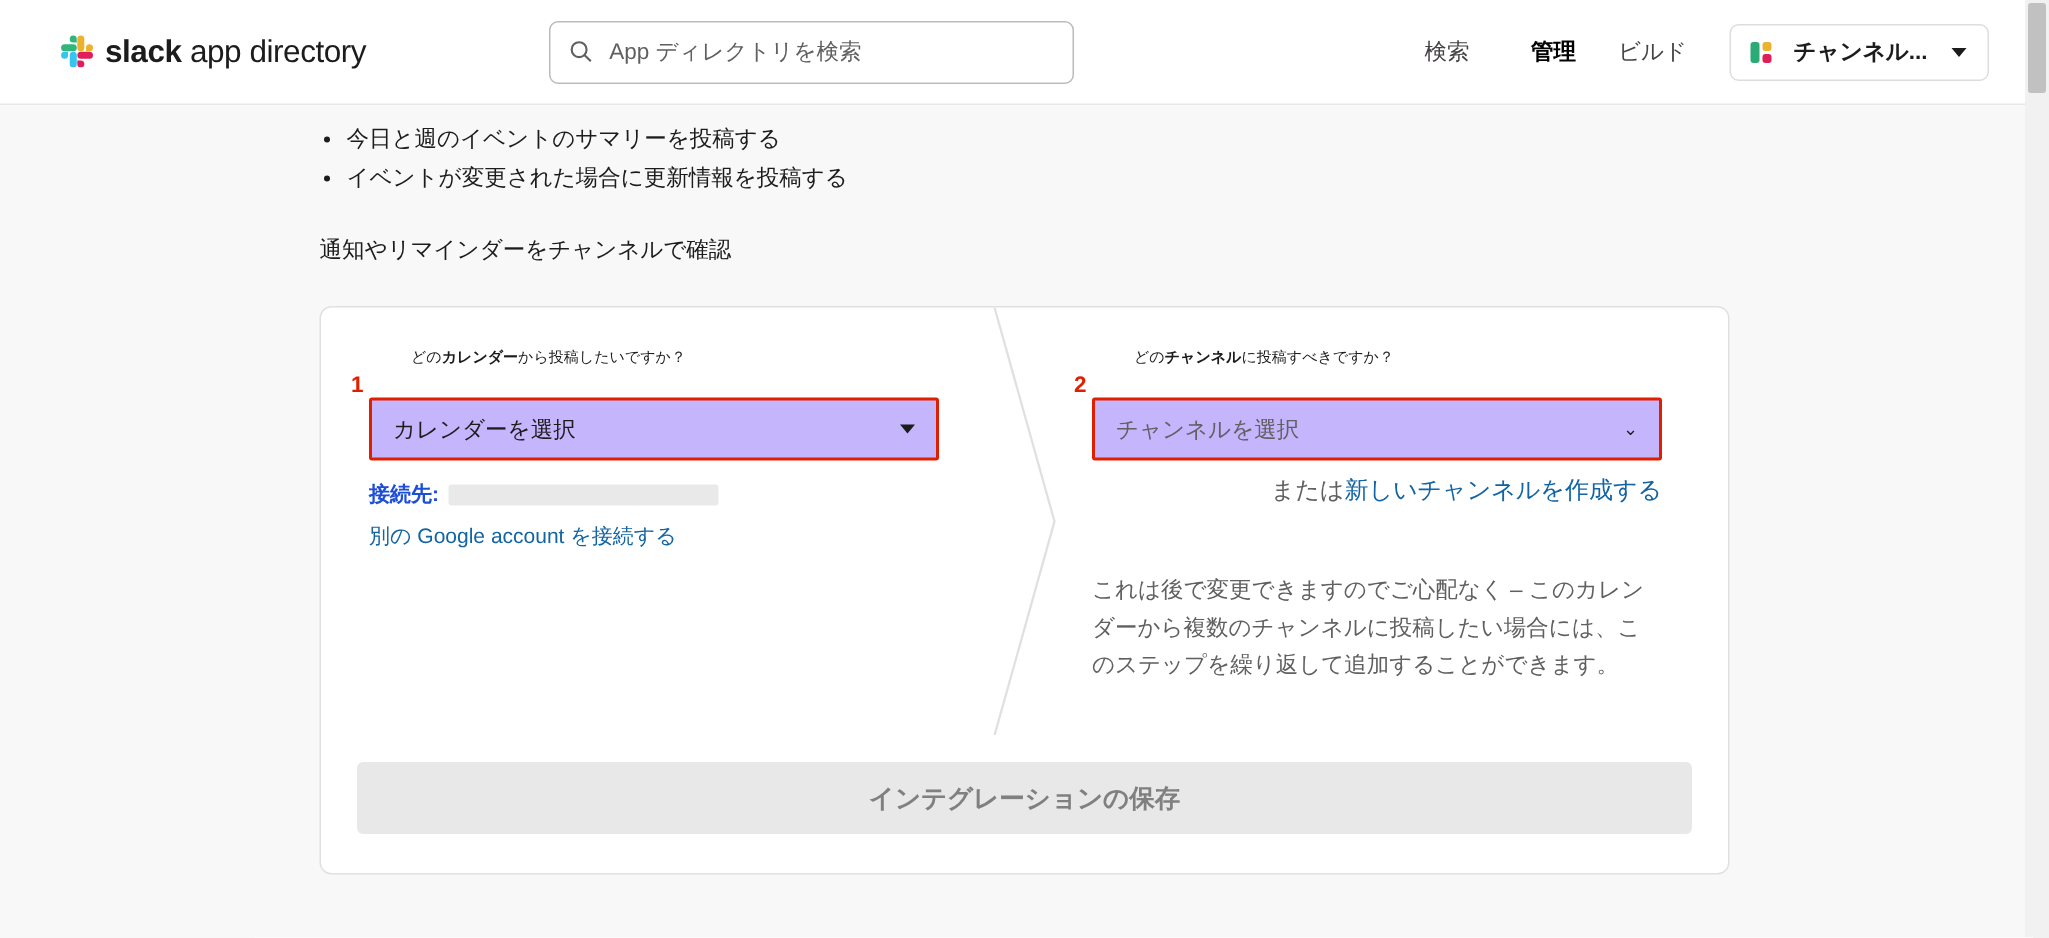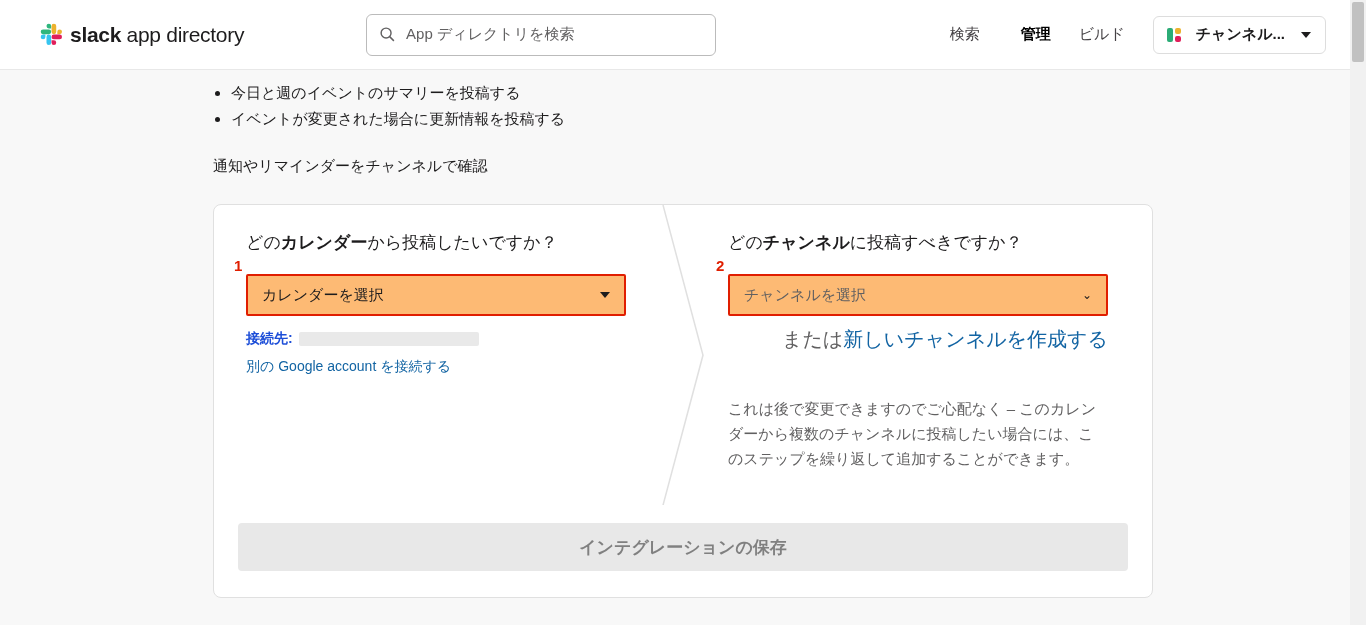--- a/index.html
+++ b/index.html
@@ -137,22 +137,23 @@
       display: flex;
       position: relative;
       min-height: 260px;
     }
     .panel {
       flex: 1;
       padding: 26px 32px 34px;
       position: relative;
     }
     .panel-title {
-      font-size: 17px;
+      font-size: 10px;
       margin-bottom: 20px;
+      margin-left: 28px;
     }
     .panel-title .b { font-weight: 700; }
 
     .step-num {
       position: absolute;
       font-weight: 900;
       font-size: 15px;
       color: #e01e00;
     }
     .step-1 { left: 2px; top: 51px; }
@@ -162,21 +163,21 @@
       border: 2px solid #e01e00;
       border-radius: 2px;
       width: 380px;
       height: 42px;
       display: flex;
       align-items: center;
       justify-content: space-between;
       padding: 0 14px;
       cursor: pointer;
       font-size: 15px;
-      background: #fdba74;
+      background: #c4b5fd;
     }
     .select-box .caret {
       width: 0; height: 0;
       border-left: 5px solid transparent;
       border-right: 5px solid transparent;
       border-top: 6px solid #1d1c1d;
     }
     .select-box.ch { width: 380px; }
     .select-box.ch .caret-sm {
       font-size: 12px;
@@ -203,21 +204,21 @@
       cursor: pointer;
     }
     .link-row {
       margin-top: 10px;
       font-size: 14px;
     }
 
     .right-sub {
       text-align: right;
       width: 380px;
-      font-size: 20px;
+      font-size: 16px;
       margin-top: 10px;
       color: #616061;
     }
     .right-desc {
       width: 380px;
       font-size: 15px;
       color: #616061;
       line-height: 1.65;
       margin-top: 44px;
     }

